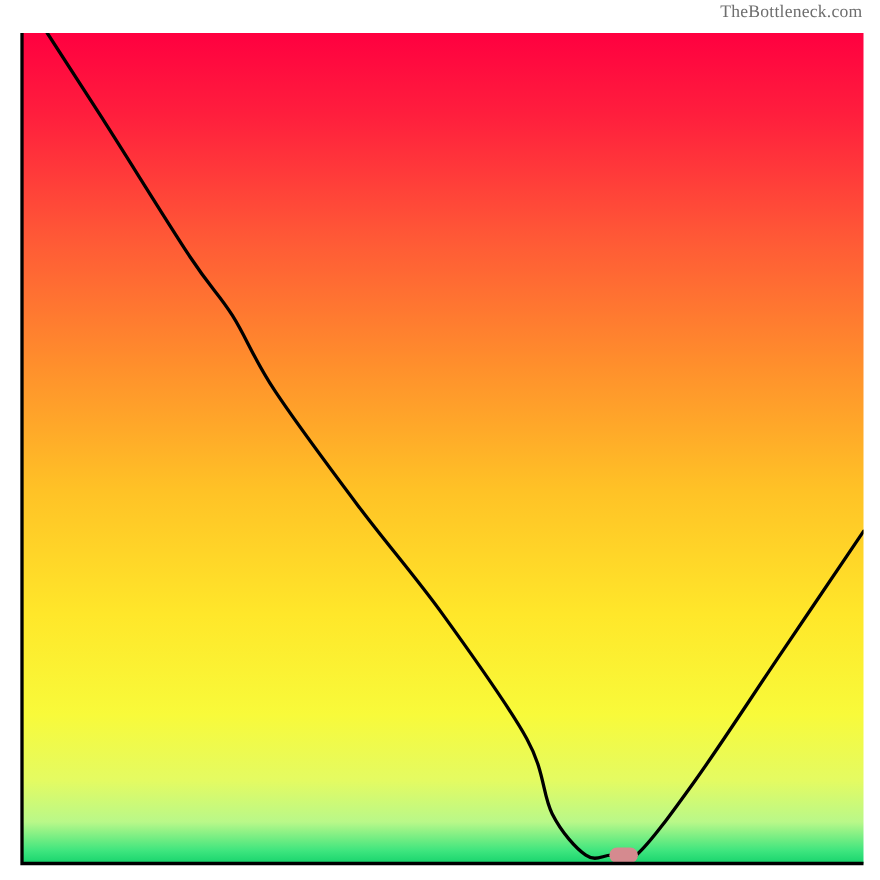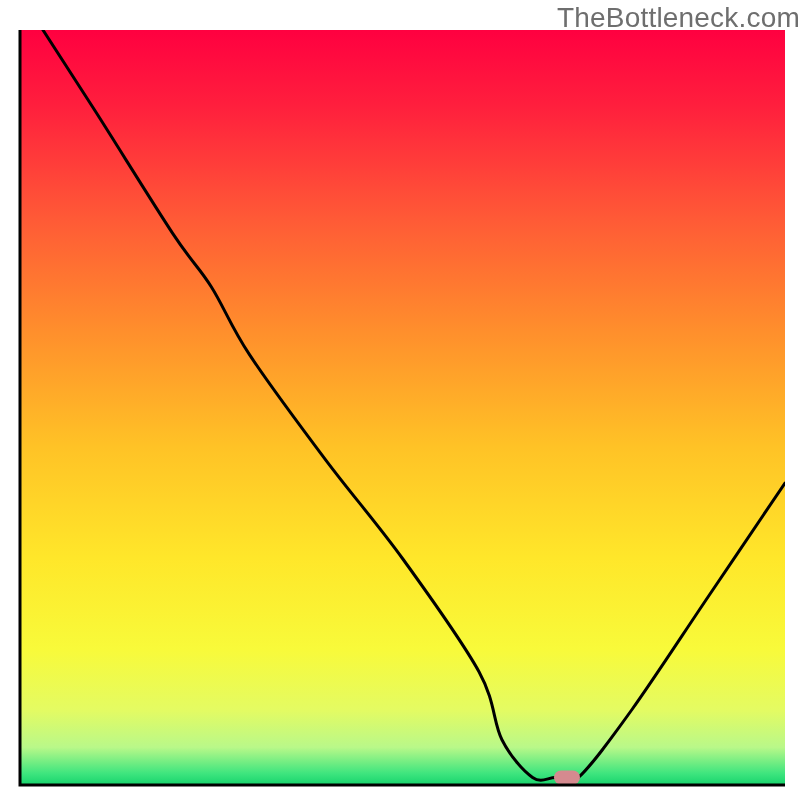--- a/index.html
+++ b/index.html
@@ -12,26 +12,27 @@
     font-family: Arial, Helvetica, sans-serif;
   }
   .chart-container {
     position: relative;
     width: 800px;
     height: 800px;
   }
   .watermark {
     position: absolute;
     top: 2px;
-    right: 0;
-    font-size: 28px;
+    right: 16px;
+    font-size: 16px;
     font-weight: 500;
     color: #6e6e6e;
     z-index: 10;
     letter-spacing: 0.2px;
+    font-family: Liberation Serif, serif;
   }
   svg {
     display: block;
   }
 </style>
 </head>
 <body>
 
 <div class="chart-container">
   <div class="watermark">TheBottleneck.com</div>

